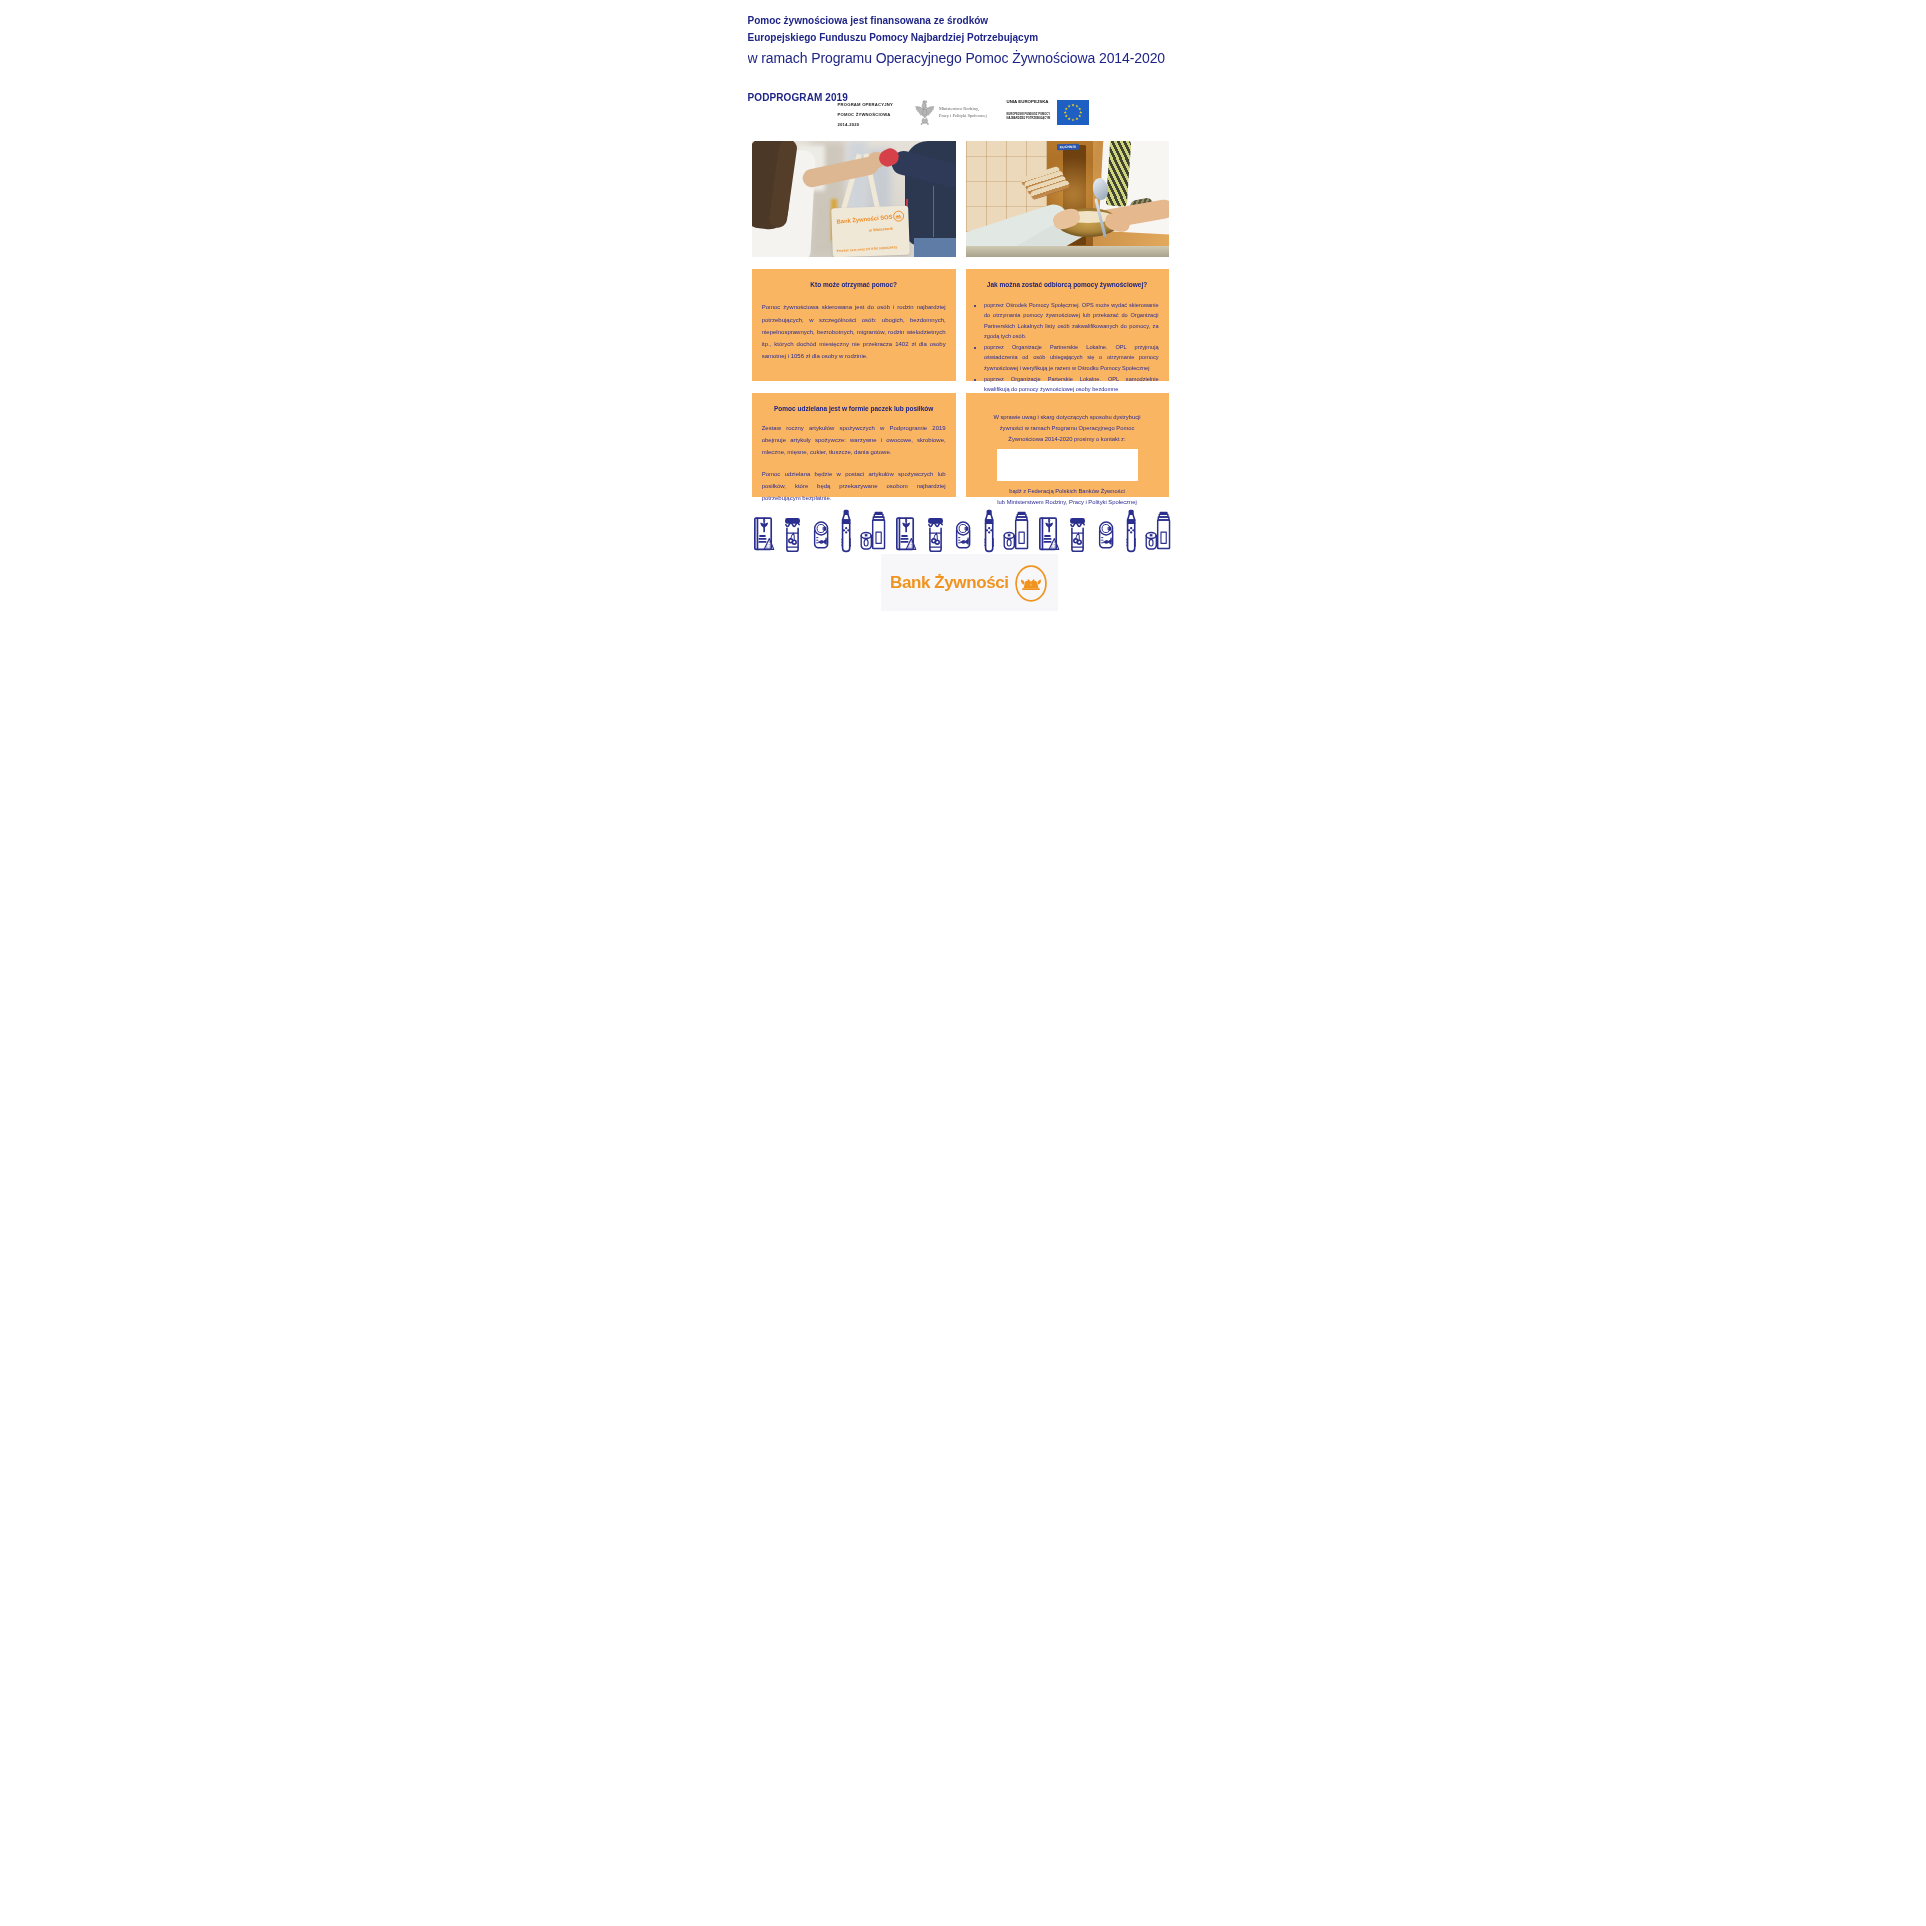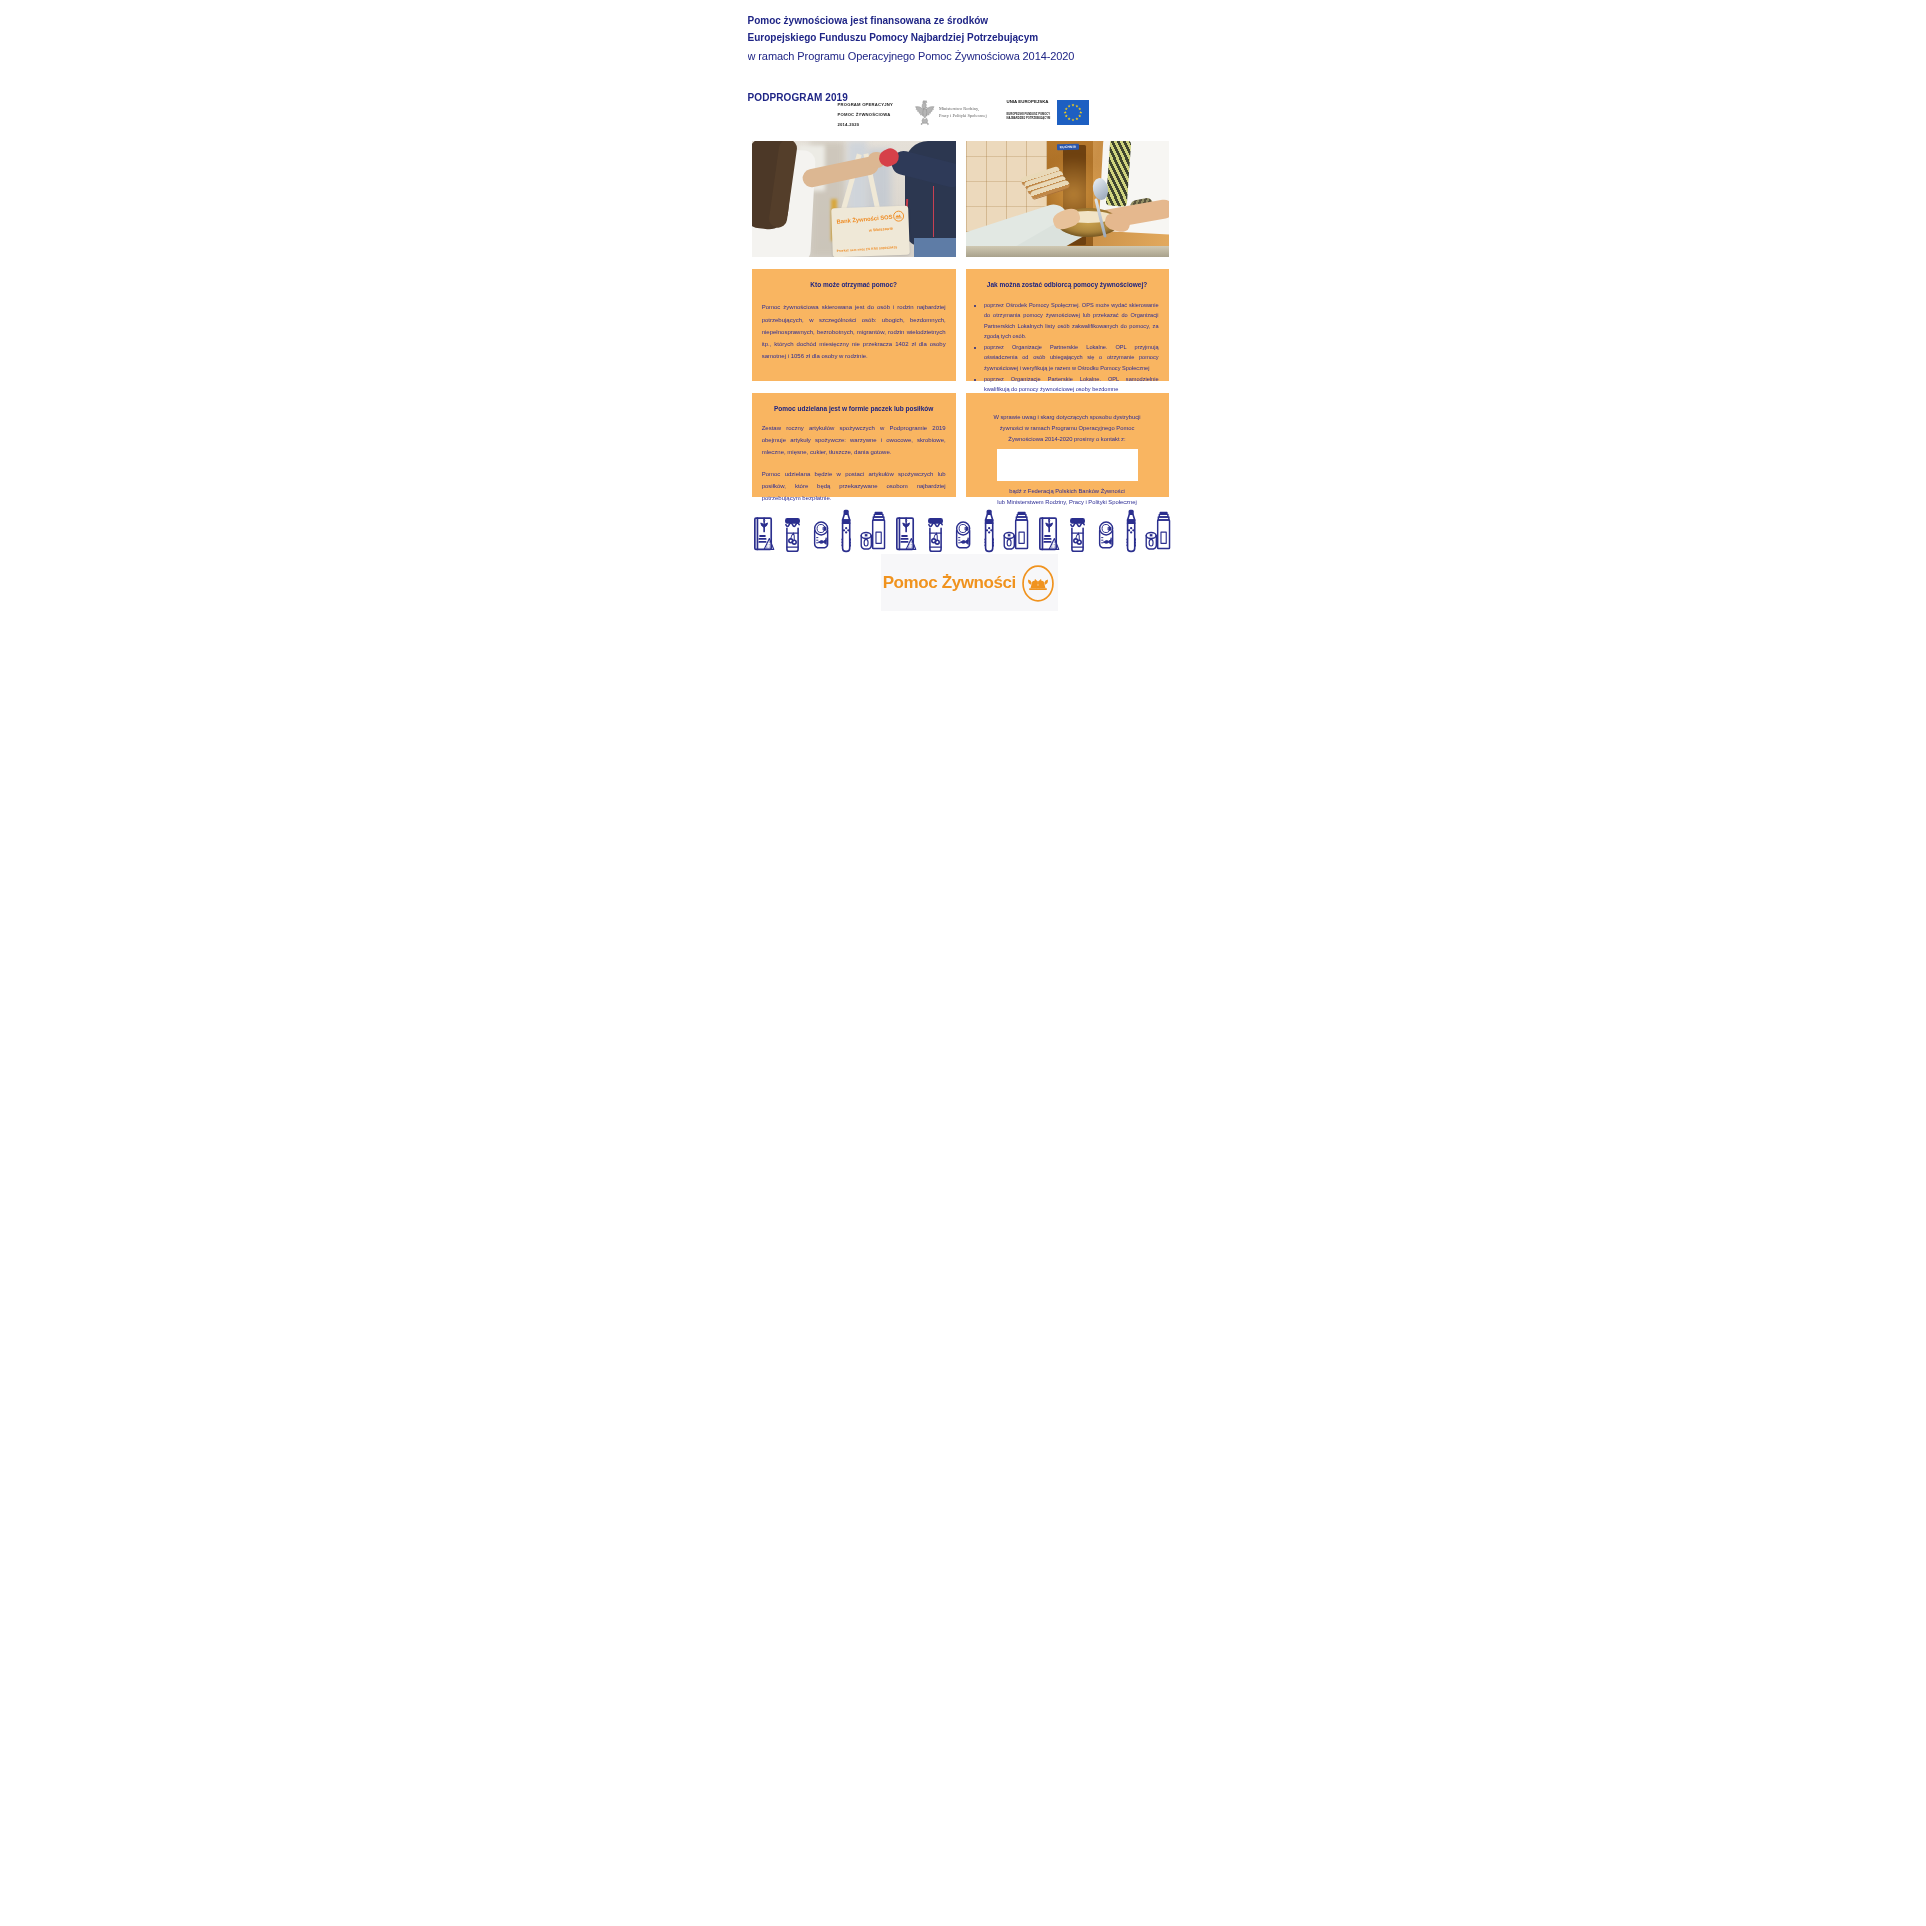--- a/index.html
+++ b/index.html
@@ -3,21 +3,21 @@
 <meta charset="utf-8">
 <style>
   html,body{margin:0;padding:0;background:#ffffff;}
   body{font-family:"Liberation Sans",sans-serif;}
   .page{position:relative;width:431px;height:611px;margin:0 auto;background:#fff;overflow:hidden;}
 
   
   .title{position:absolute;left:0;width:100%;text-align:left;color:#1f2586;}
   .t1{top:14.6px;font-size:10px;font-weight:bold;}
   .t2{top:32px;font-size:10px;font-weight:bold;}
-  .t3{top:50px;font-size:11px;font-weight:400;letter-spacing:-0.1px;}
+  .t3{top:50px;font-size:14px;font-weight:400;letter-spacing:-0.1px;}
   .tsub{top:92px;font-size:10px;font-weight:bold;letter-spacing:0.1px;}
 
   
   .program-logo{position:absolute;left:90px;top:100px;font-size:4.2px;font-weight:bold;color:#1b1b1b;letter-spacing:0.2px;line-height:10px;}
   .ministry{position:absolute;left:166px;top:99px;display:flex;}
   .ministry svg{width:21.6px;height:27px;}
   .ministry .mtext{margin:6.2px 0 0 3.9px;font-family:"Liberation Serif",serif;font-size:4.4px;color:#5f5f5f;line-height:1.65;}
   .eu{position:absolute;left:259px;top:99px;display:flex;}
   .eu .ecol{width:45px;}
   .eu .e1{font-size:4.4px;font-weight:bold;color:#151515;}
@@ -400,21 +400,21 @@
       <svg class="gi gi-oil-bottle" aria-hidden="true" viewBox="0 0 37 114" width="14.3" height="44">
         <use href="#sym-oil-bottle"></use>
       </svg>
       <svg class="gi gi-milk-carton" aria-hidden="true" viewBox="0 0 72 112" width="28" height="43">
         <use href="#sym-milk-carton"></use>
       </svg>
     </div>
 
   <div class="footer-block">
     <div class="footer-logo">
-      <span class="fl-text">Pomoc Żywności</span>
+      <span class="fl-text">Bank Żywności</span>
       <svg viewBox="0 0 88 100" width="34" height="39">
           <use href="#sym-fox-circle"></use>
         </svg>
     </div>
   </div>
 
 </div>
 
 
 </body></html>

